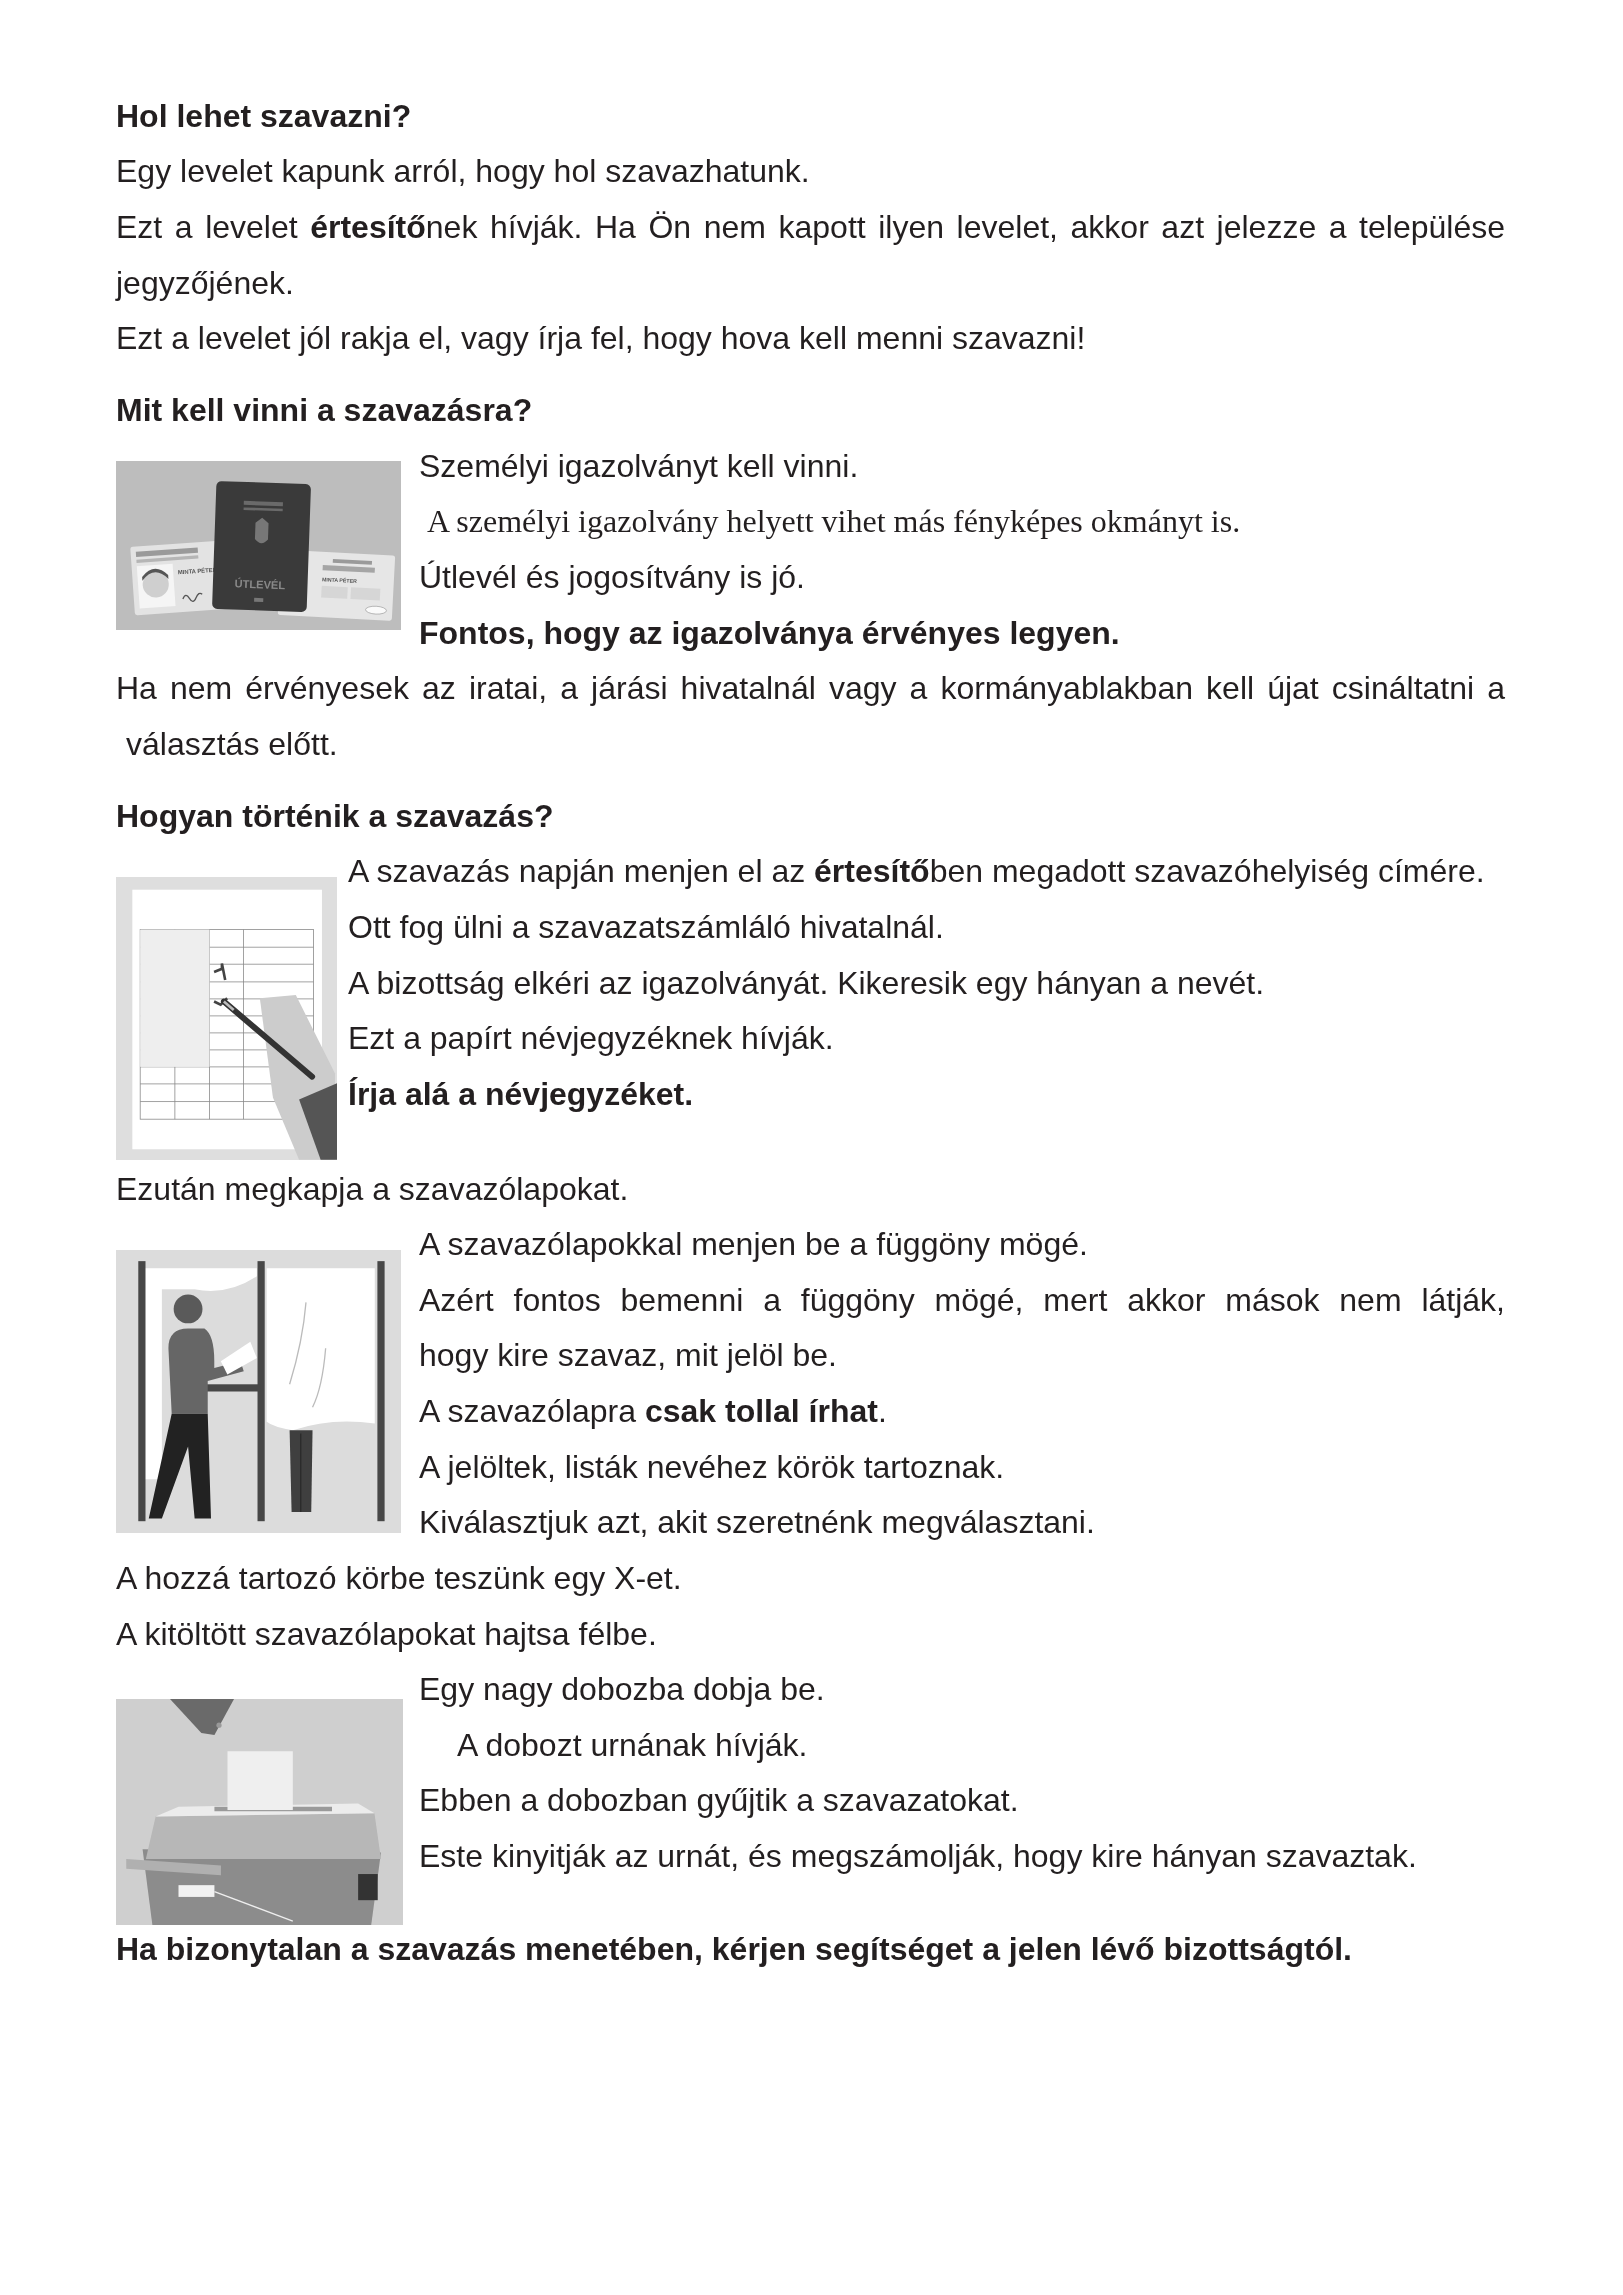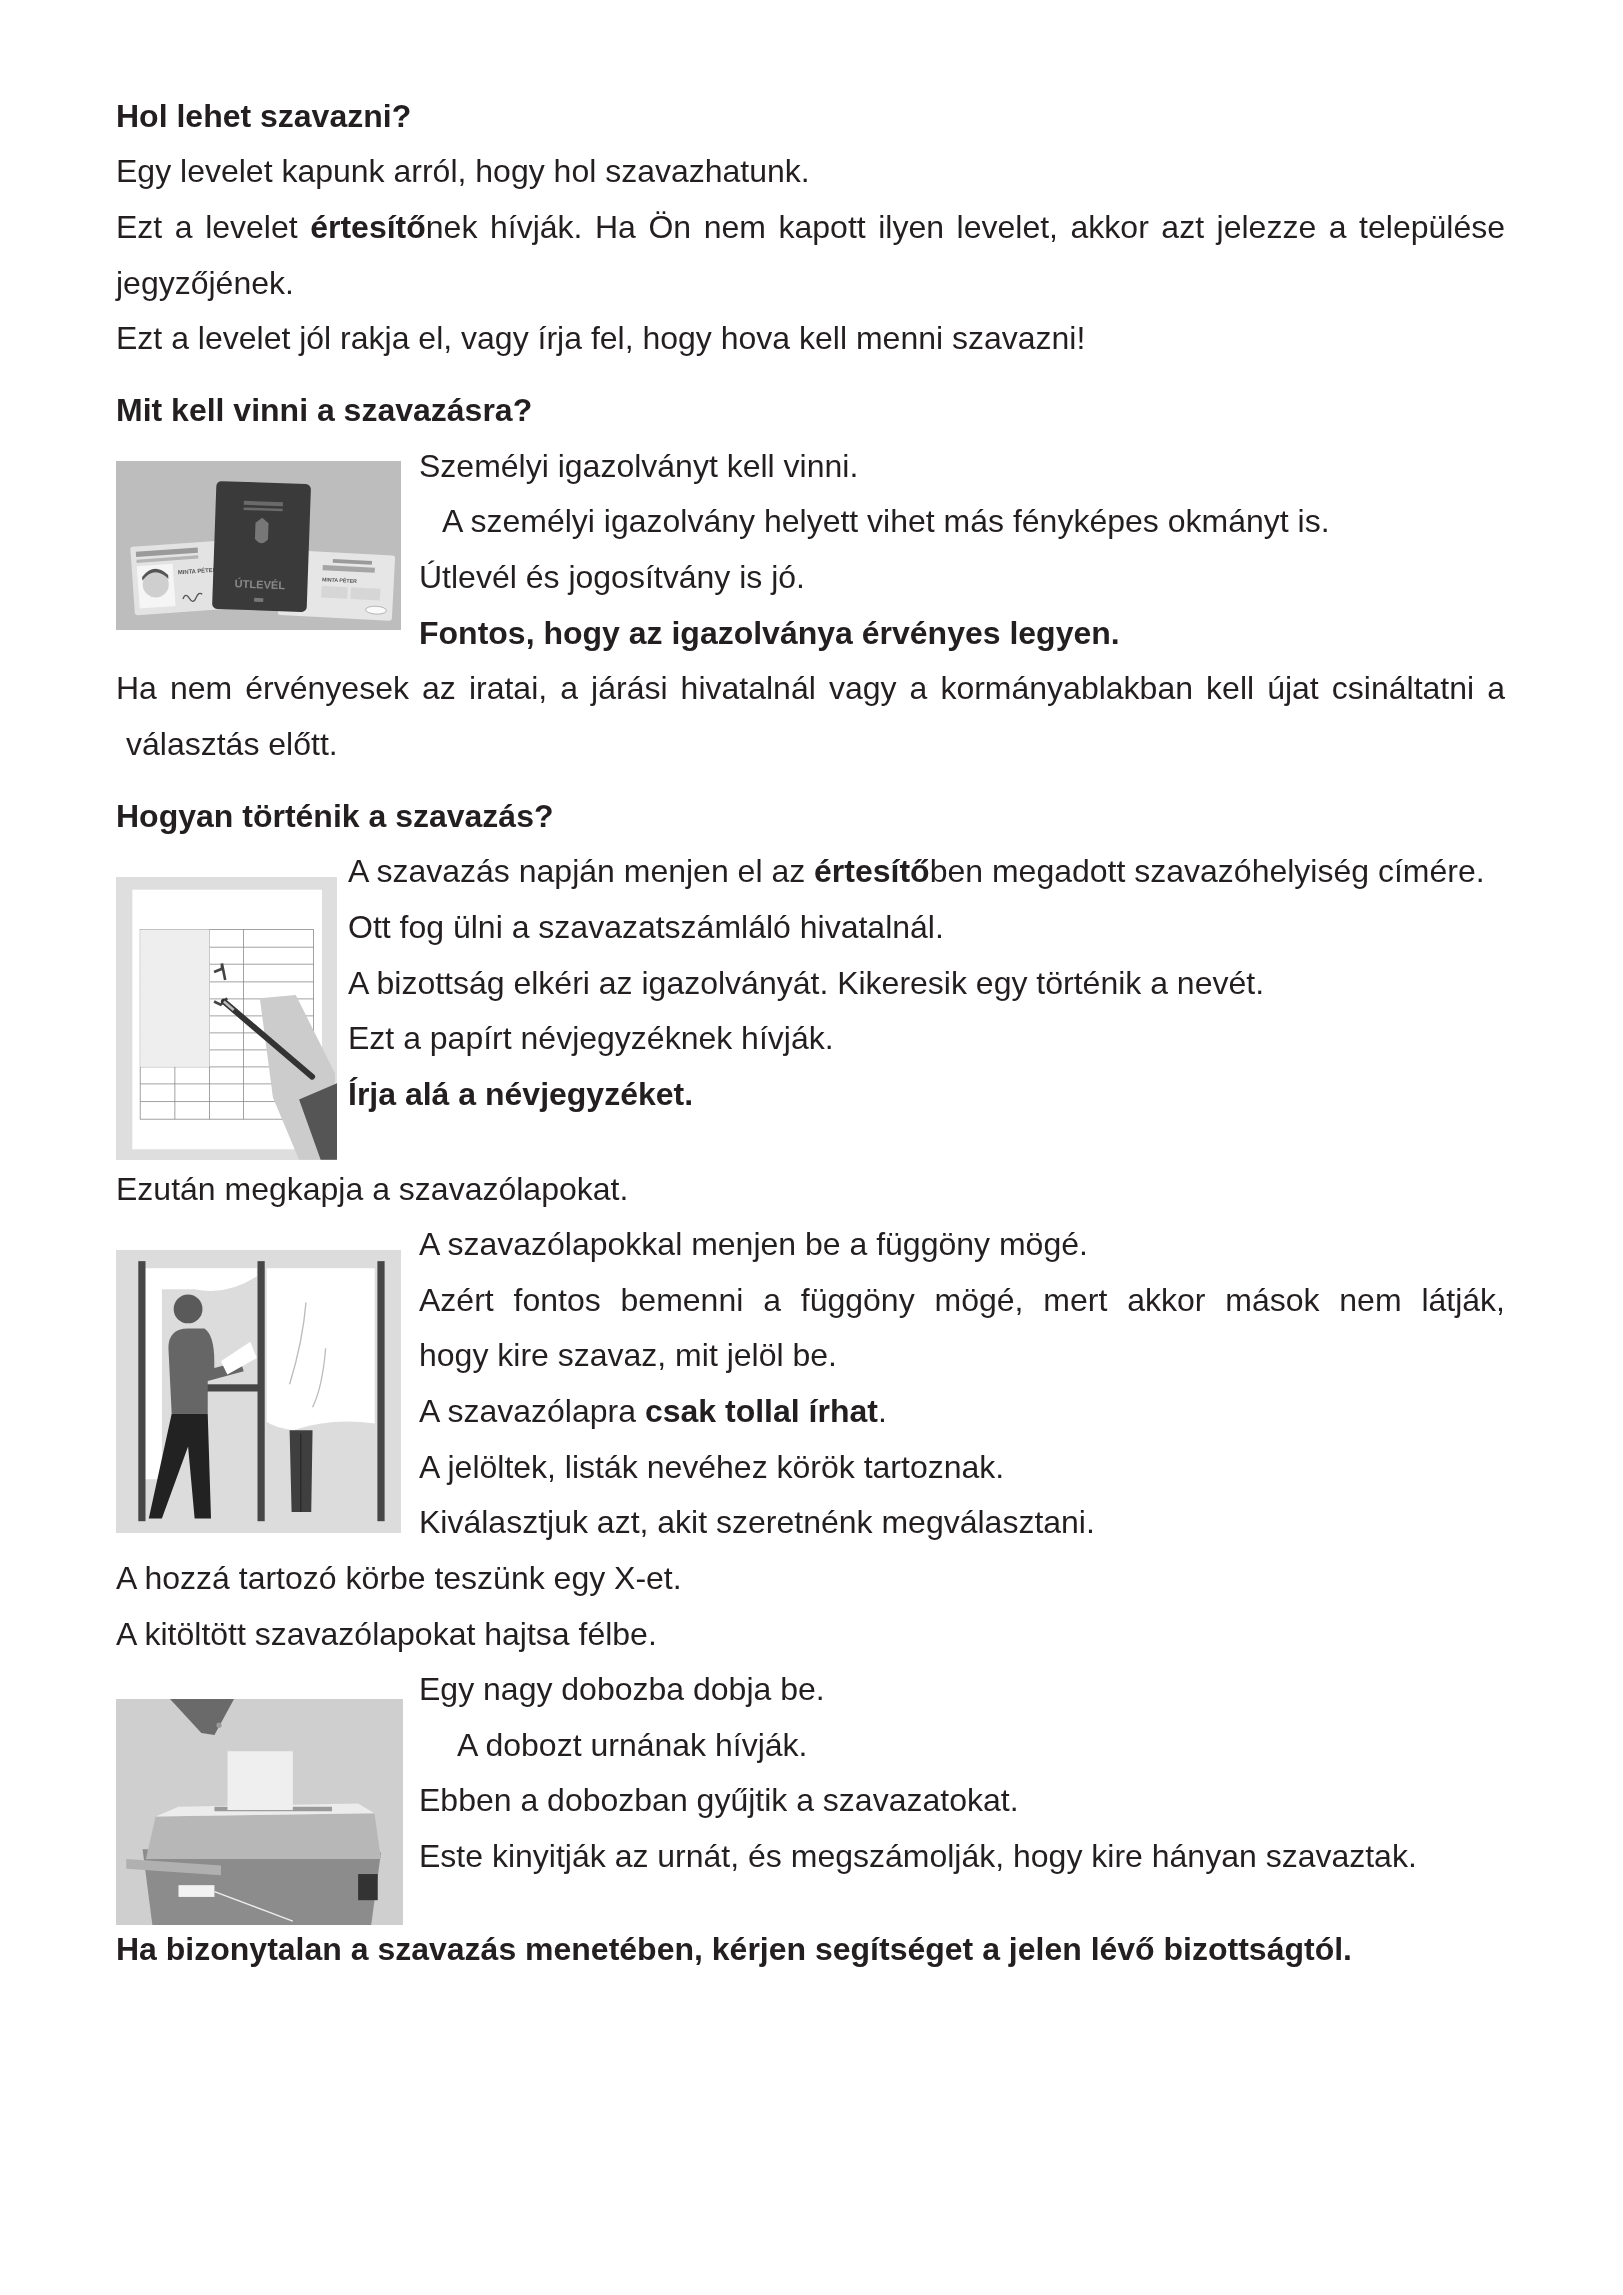--- a/index.html
+++ b/index.html
@@ -55,21 +55,21 @@
       <rect x="193" y="62" width="60" height="6" fill="#6a6a6a"></rect>
       <rect x="193" y="72" width="60" height="4" fill="#6a6a6a"></rect>
       <path d="M212 95 l10 -8 l10 8 l0 25 q-10 12 -20 0 Z" fill="#777"></path>
       <text x="222" y="195" font-size="17" font-weight="bold" fill="#888" text-anchor="middle" font-family="Liberation Sans, sans-serif">ÚTLEVÉL</text>
       <rect x="214" y="210" width="14" height="6" fill="#777"></rect>
     </g>
   </svg>
 </div>
 
 <div class="line" style="left:419px;top:447px;">Személyi igazolványt kell vinni.</div>
-<div class="line" style="left:442px;top:502px;">A személyi igazolvány helyett vihet más fényképes okmányt is.</div>
+<div class="line" style="left:427px;top:502px;font-family:Liberation Serif, serif;">A személyi igazolvány helyett vihet más fényképes okmányt is.</div>
 <div class="line" style="left:419px;top:558px;">Útlevél és jogosítvány is jó.</div>
 <div class="line h" style="left:419px;top:614px;">Fontos, hogy az igazolványa érvényes legyen.</div>
 <div class="line just" style="left:116px;top:669px;">Ha nem érvényesek az iratai, a járási hivatalnál vagy a kormányablakban kell újat csináltatni a</div>
 <div class="line" style="left:120px;top:725px;margin-left:6px;">választás előtt.</div>
 
 <div class="line h" style="left:116px;top:797px;">Hogyan történik a szavazás?</div>
 
 <div class="fig" style="left:116px;top:877px;width:221px;height:283px;background:#dedede;">
   <svg viewBox="0 0 338 432">
     <rect x="25" y="19" width="290" height="397" fill="#ffffff"></rect>
@@ -94,21 +94,21 @@
 
     <path d="M220 185 l55 -5 l60 120 l0 132 l-55 0 l-40 -95 Z" fill="#cccccc"></path>
     <path d="M280 340 l58 -25 l0 117 l-25 0 Z" fill="#555555"></path>
     <line x1="165" y1="190" x2="300" y2="305" stroke="#333" stroke-width="9" stroke-linecap="round"></line>
     <line x1="165" y1="190" x2="180" y2="203" stroke="#bbb" stroke-width="4"></line>
   </svg>
 </div>
 
 <div class="line" style="left:348px;top:852px;"><span>A szavazás napján menjen el az </span><b>értesítő</b><span>ben megadott szavazóhelyiség címére.</span></div>
 <div class="line" style="left:348px;top:908px;">Ott fog ülni a szavazatszámláló hivatalnál.</div>
-<div class="line" style="left:348px;top:964px;">A bizottság elkéri az igazolványát. Kikeresik egy történik a nevét.</div>
+<div class="line" style="left:348px;top:964px;">A bizottság elkéri az igazolványát. Kikeresik egy hányan a nevét.</div>
 <div class="line" style="left:348px;top:1019px;text-align:right;">Ezt a papírt névjegyzéknek hívják.</div>
 <div class="line h" style="left:348px;top:1075px;">Írja alá a névjegyzéket.</div>
 <div class="line" style="left:116px;top:1170px;">Ezután megkapja a szavazólapokat.</div>
 
 <div class="fig" style="left:116px;top:1250px;width:285px;height:283px;background:#dcdcdc;">
   <svg viewBox="0 0 435 432">
 
     <path d="M35 28 L215 28 L215 40 Q170 70 120 60 L70 60 L70 350 L35 350 Z" fill="#ffffff"></path>
     <path d="M230 28 L395 28 L395 265 Q330 255 270 275 Q240 270 230 262 Z" fill="#ffffff"></path>
     <path d="M290 80 Q285 140 265 205 M320 150 Q315 210 300 240" stroke="#bbb" stroke-width="2" fill="none"></path>

